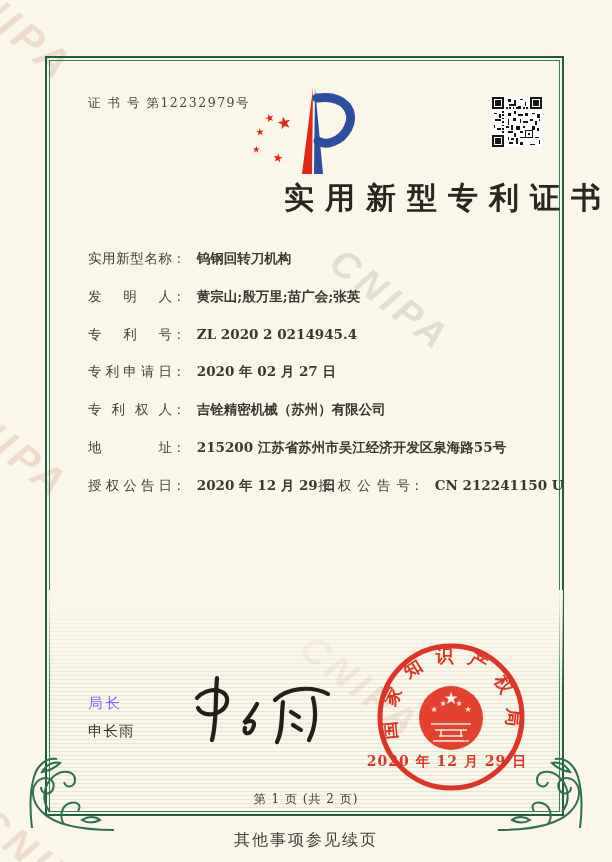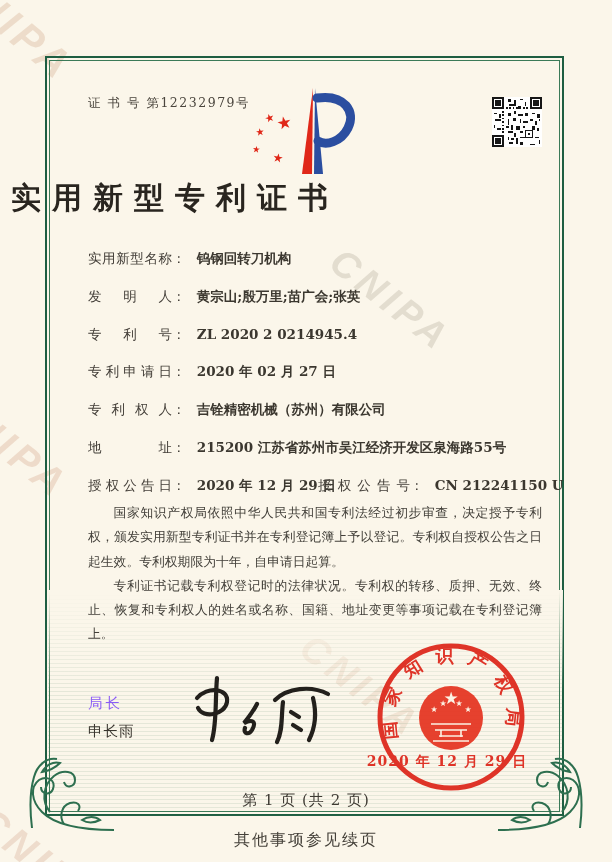--- a/index.html
+++ b/index.html
@@ -35,21 +35,21 @@
       repeating-linear-gradient(0deg,
         rgba(70,125,90,0.12) 0px,rgba(70,125,90,0.12) 1px,
         rgba(0,0,0,0) 1px,rgba(0,0,0,0) 4px);
     pointer-events:none;
   }
   
   .cert-no{position:absolute;left:88px;top:95px;font-size:12.5px;letter-spacing:1.5px;color:#4a453d;text-align:center;}
   .logo{position:absolute;left:250px;top:86px;width:112px;height:92px;}
   .qr{position:absolute;left:492px;top:97px;width:50px;height:50px;}
   .title{
-    position:absolute;left:0;right:0;top:178px;text-align:left;
+    position:absolute;left:0;right:0;top:178px;text-align:right;
     font-size:30px;font-weight:bold;letter-spacing:11px;color:#29251f;text-indent:11px;
   }
   
   .field-row{position:absolute;left:88px;font-size:13.5px;white-space:nowrap;color:#45403a;}
   .flabel{
     display:inline-block;width:84px;text-align:justify;text-align-last:justify;
     vertical-align:bottom;
   }
   .flabel2{
     display:inline-block;width:92px;text-align:justify;text-align-last:justify;
@@ -69,21 +69,21 @@
   .signature{position:absolute;left:183px;top:670px;width:155px;height:82px;}
   
   .seal{position:absolute;left:360px;top:638px;width:182px;height:166px;}
   
   .orn{position:absolute;width:96px;height:92px;}
   .orn-bl{left:20px;top:750px;}
   .orn-br{left:496px;top:750px;transform:scaleX(-1);}
   
   .page-indicator{
     position:absolute;left:0;right:0;top:791px;text-align:center;
-    font-size:15px;letter-spacing:1px;color:#3e3a33;
+    font-size:12px;letter-spacing:1px;color:#3e3a33;
   }
   .footer-note{
     position:absolute;left:0;right:0;top:830px;text-align:center;
     font-size:16px;letter-spacing:2px;color:#45413a;
   }
 </style>
 </head>
 <body>
 
 <div class="page">
@@ -159,24 +159,20 @@
   </div>
   <div class="field-row" style="top:477px">
     <span class="flabel">授权公告日</span><span>：</span>
     <span class="fvalue">2020 年 12 月 29 日</span>
     <span class="grant2">
       <span class="flabel2">授权公告号</span><span>：</span>
       <span class="fvalue">CN 212241150 U</span>
     </span>
   </div>
 
-  <div class="body-text">
-    <p>国家知识产权局依照中华人民共和国专利法经过初步审查，决定授予专利权，颁发实用新型专利证书并在专利登记簿上予以登记。专利权自授权公告之日起生效。专利权期限为十年，自申请日起算。</p>
-    <p>专利证书记载专利权登记时的法律状况。专利权的转移、质押、无效、终止、恢复和专利权人的姓名或名称、国籍、地址变更等事项记载在专利登记簿上。</p>
-  </div>
 
   <div class="officer-title">局长</div>
   <div class="officer-name">申长雨</div>
 
   <svg class="signature" viewBox="0 0 155 82">
     <g fill="none" stroke="#23201c" stroke-width="4.2" stroke-linecap="round">
       <path d="M34,8 C32,30 34,52 29,70"></path>
       <path d="M14,28 C24,16 46,18 44,32 C42,45 20,49 15,38"></path>
       <path d="M74,34 C70,42 66,47 61,53 C69,49 74,51 69,60 C66,65 60,64 62,58"></path>
       <path d="M92,30 C104,18 128,15 145,24"></path>

